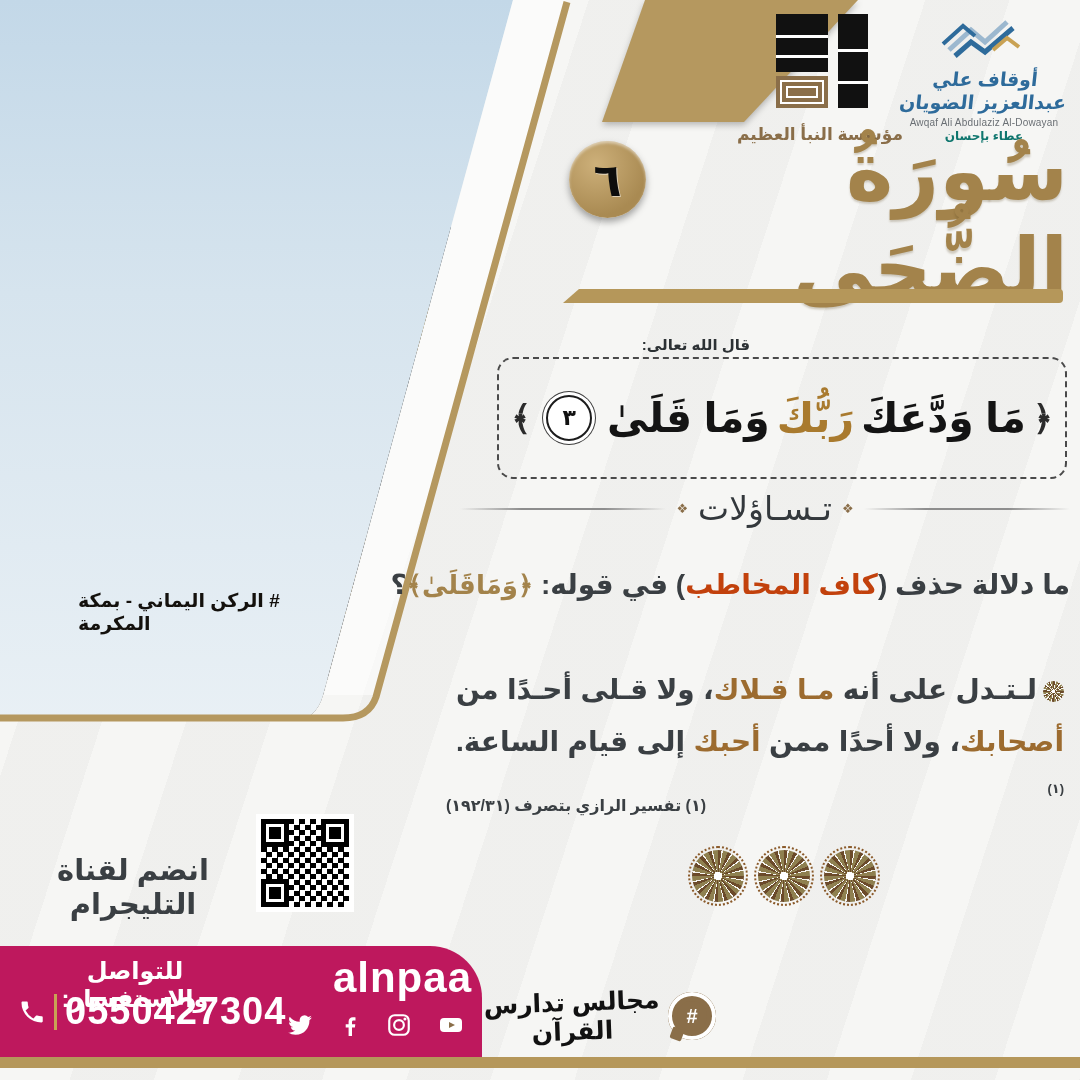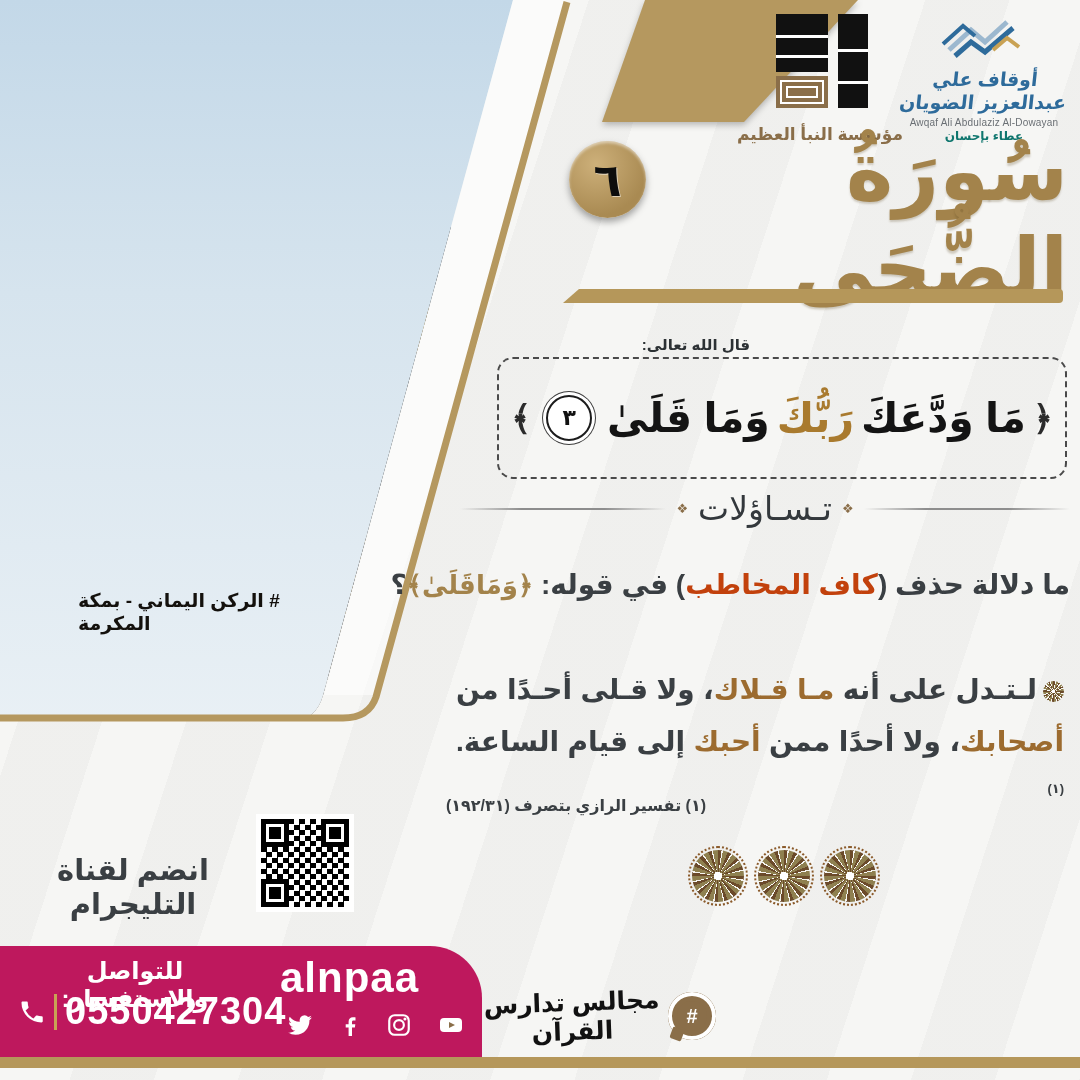--- a/index.html
+++ b/index.html
@@ -77,21 +77,21 @@
   #qr-text{left:18px;top:843px;width:230px;direction:rtl;text-align:center;color:#3a3f43;}
   #qr-text .l1{font-size:21px;font-weight:bold;letter-spacing:1px;}
   #qr-text .l2{font-size:29px;font-weight:bold;margin-top:10px;}
   
   #contact-bar{left:0;top:946px;width:482px;height:111px;background:#be185d;border-radius:0 52px 0 0;}
   #contact-label{position:absolute;left:10px;top:11px;width:250px;text-align:center;
     font-size:24px;font-weight:bold;color:#fff;direction:rtl;}
   #phone-row{position:absolute;left:18px;top:44px;display:flex;align-items:center;gap:8px;justify-content:flex-end;}
   #phone-row .vdiv{width:3px;height:36px;background:#c9a254;}
   #phone-number{font-size:38px;font-weight:bold;color:#fff;letter-spacing:1px;}
-  #handle{position:absolute;left:280px;top:8px;width:192px;text-align:left;
+  #handle{position:absolute;left:280px;top:8px;width:192px;text-align:right;
     font-size:42px;font-weight:bold;color:#fff;letter-spacing:1px;}
   #social-row{position:absolute;left:287px;top:66px;width:178px;display:flex;justify-content:space-between;align-items:center;}
   #social-row svg{display:block;}
   #gold-strip{left:0;top:1057px;width:1080px;height:11px;background:#b5975a;}
   
   #footer-brand{left:478px;top:988px;width:188px;text-align:center;direction:rtl;
     font-size:25px;font-weight:bold;color:#111;transform:rotate(-2deg);}
   #hash-badge{left:668px;top:992px;width:48px;height:48px;border-radius:50%;background:#8a6e49;
     box-shadow:inset 0 0 0 4px #fff, inset 0 0 0 9px #8a6e49;
     display:flex;align-items:center;justify-content:center;}

